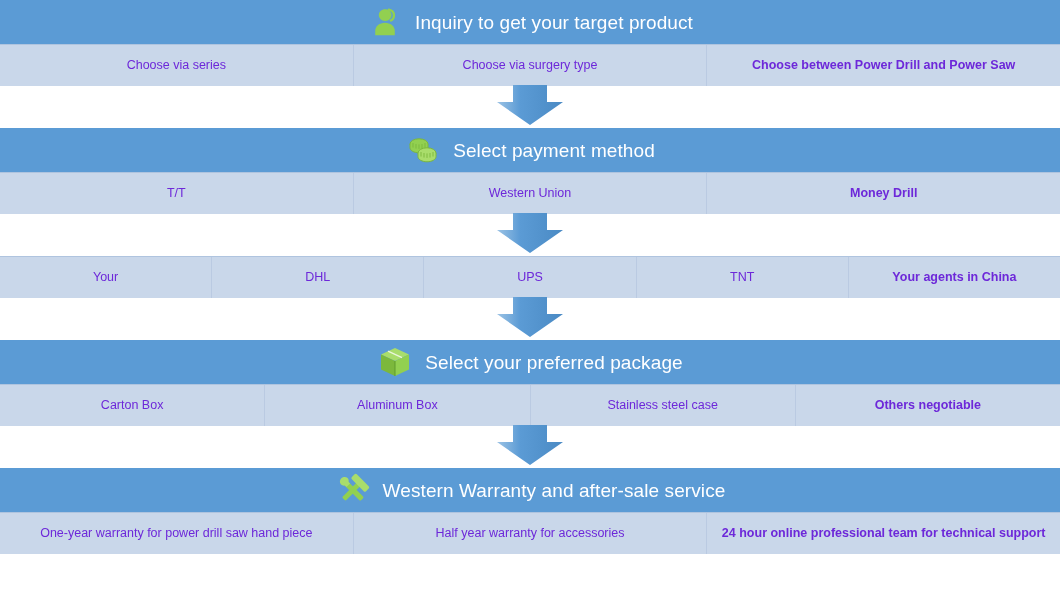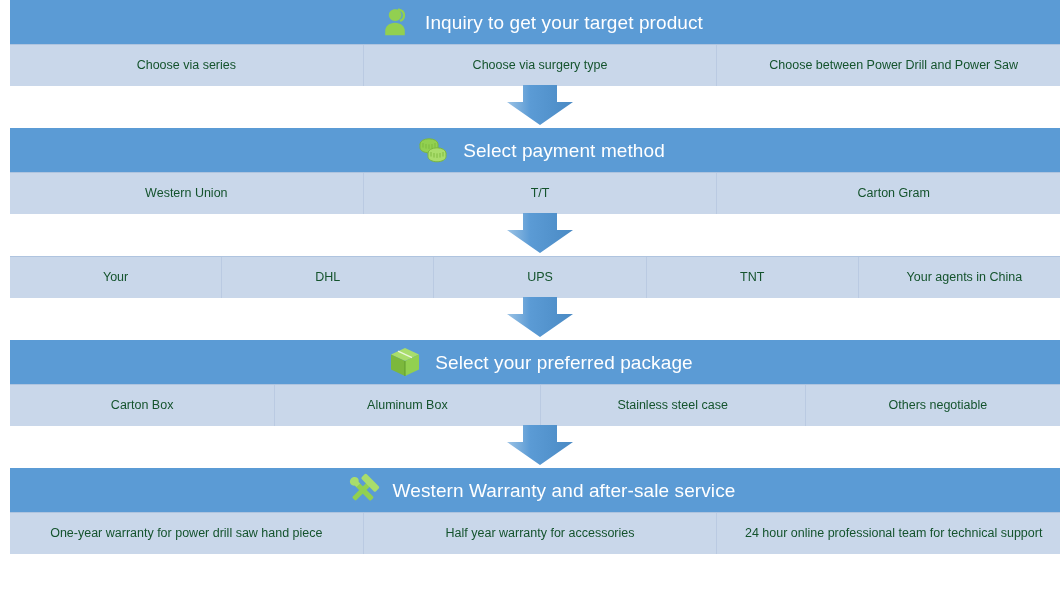--- a/index.html
+++ b/index.html
@@ -10,21 +10,20 @@
     width: 1060px;
     height: 596px;
     background: #ffffff;
     font-family: "Liberation Sans", sans-serif;
     overflow: hidden;
   }
   .flow {
     width: 918px;
     height: 596px;
     position: relative;
-    padding-left: 10px;
   }
 
   
   .step {
     width: 1060px;
     position: relative;
   }
   .step-header {
     height: 44px;
     background: #5B9BD5;
@@ -62,28 +61,29 @@
     box-sizing: border-box;
     border-top: 1px solid #AFC4DF;
   }
   .option {
     flex: 1 1 0;
     display: flex;
     align-items: center;
     justify-content: center;
     text-align: center;
     font-size: 12.5px;
-    color: #14532d;
+    color: #6d28d9;
     line-height: 1.15;
     padding: 0 6px;
     box-sizing: border-box;
     border-right: 1px solid #BACAE2;
   }
   .option:last-child {
     border-right: none;
+    font-weight: bold;
   }
 
   
   .connector {
     height: 42px;
     width: 1060px;
     display: flex;
     align-items: center;
     justify-content: center;
     background: #ffffff;
@@ -149,23 +149,23 @@
             <line x1="18" y1="19" x2="18" y2="23.5"></line>
             <line x1="21" y1="19.4" x2="21" y2="23.9"></line>
             <line x1="24" y1="19" x2="24" y2="23.5"></line>
             <line x1="27" y1="18" x2="27" y2="22.5"></line>
           </g>
         </svg>
       </span>
       <span class="step-title">Select payment method</span>
     </div>
     <div class="options">
+      <div class="option">T/T</div>
       <div class="option">Western Union</div>
-      <div class="option">T/T</div>
-      <div class="option">Carton Gram</div>
+      <div class="option">Money Drill</div>
     </div>
   </div>
 
   <div class="connector">
     <span class="arrow">
       <svg width="66" height="40" viewBox="0 0 66 40">
         <path d="M16 0 L50 0 L50 17 L66 17 L33 40 L0 17 L16 17 Z" fill="url(#ag1)"></path>
       </svg>
     </span>
   </div>

